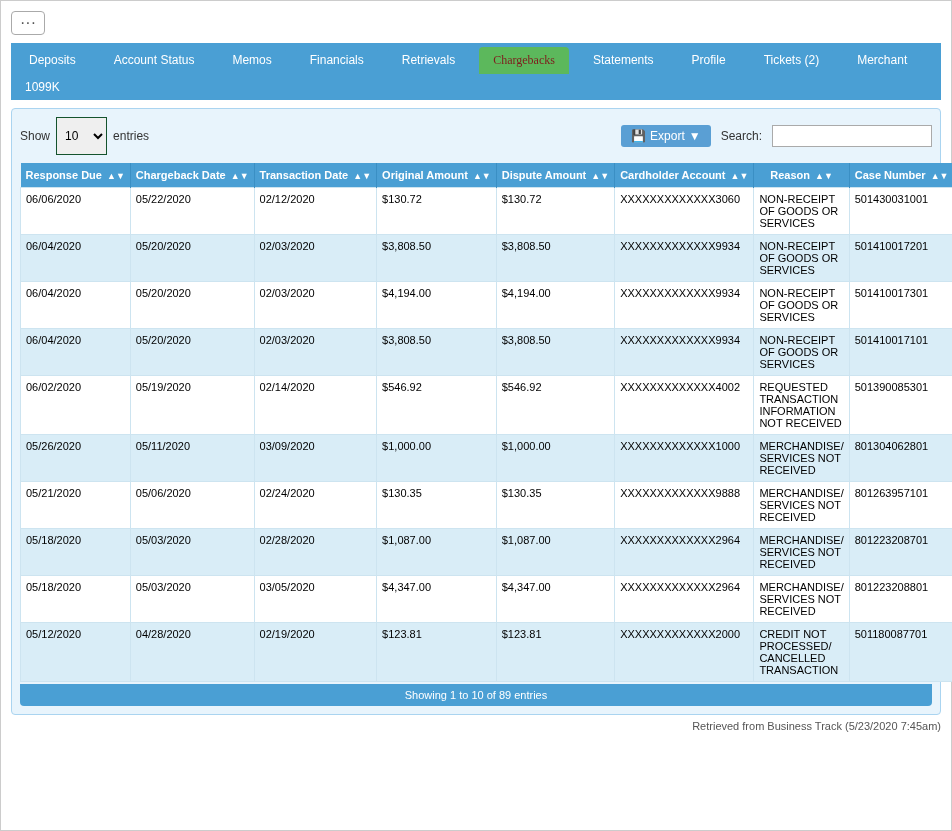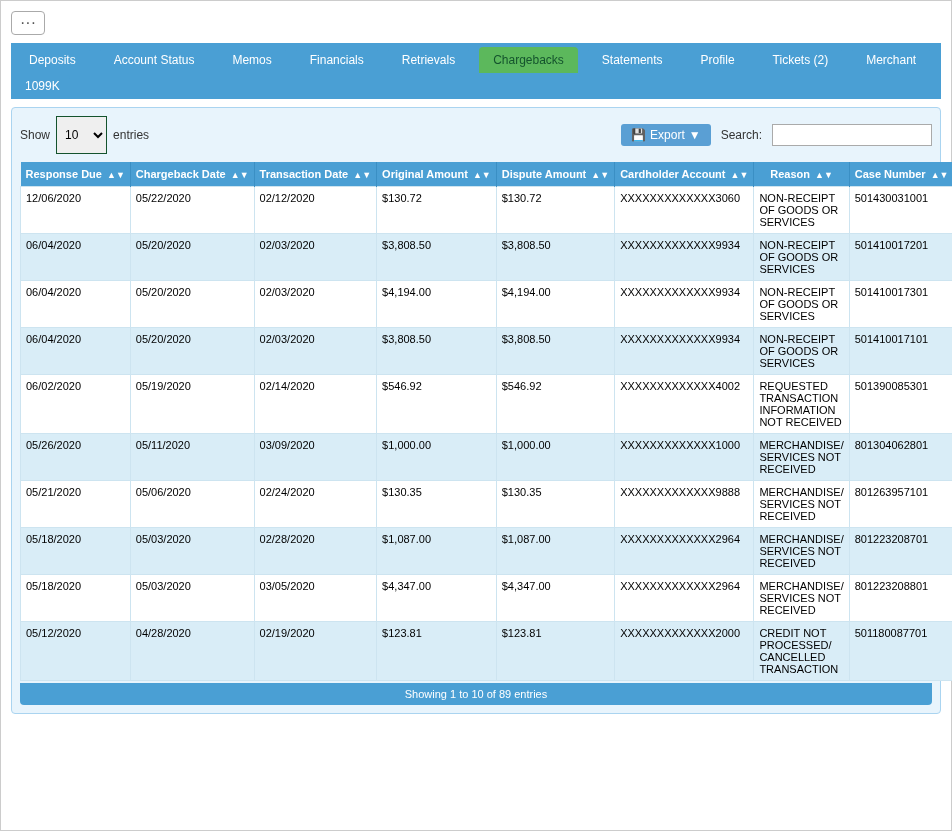--- a/index.html
+++ b/index.html
@@ -80,21 +80,22 @@
       padding: 6px 14px;
       color: #fff;
       background: #4a9fd4;
       border-radius: 4px 4px 0 0;
       cursor: pointer;
       font-size: 12px;
       white-space: nowrap;
     }
     .nav-tab.active {
       background: #5cb85c;
-      color: #14532d;
+      color: #7f1d1d;
+      font-family: Liberation Serif, serif;
     }
     .nav-tab-small {
       padding: 4px 10px;
       color: #fff;
       background: #4a9fd4;
       border-radius: 4px 4px 0 0;
       cursor: pointer;
       font-size: 12px;
     }
     .sub-tabs {
@@ -296,21 +297,21 @@
             <th>Transaction Date <span class="sort-arrows">▲▼</span></th>
             <th>Original Amount <span class="sort-arrows">▲▼</span></th>
             <th>Dispute Amount <span class="sort-arrows">▲▼</span></th>
             <th>Cardholder Account <span class="sort-arrows">▲▼</span></th>
             <th>Reason <span class="sort-arrows">▲▼</span></th>
             <th>Case Number <span class="sort-arrows">▲▼</span></th>
           </tr>
         </thead>
       <tbody id="table-body">
           <tr>
-            <td>12/06/2020</td>
+            <td>06/06/2020</td>
             <td>05/22/2020</td>
             <td>02/12/2020</td>
             <td>$130.72</td>
             <td>$130.72</td>
             <td>XXXXXXXXXXXXX3060</td>
             <td>NON-RECEIPT OF GOODS OR SERVICES</td>
             <td>501430031001</td>
           </tr>
           <tr>
             <td>06/04/2020</td>
@@ -403,13 +404,14 @@
             <td>501180087701</td>
           </tr>
         </tbody>
     </table>
 
     <div class="pagination-bar">
       <span class="pagination-info">Showing 1 to 10 of 89 entries</span>
     </div>
   </div>
 
+  <div class="footer-note">Retrieved from Business Track (5/23/2020 7:45am)</div>
 </div>
 
 </body></html>

